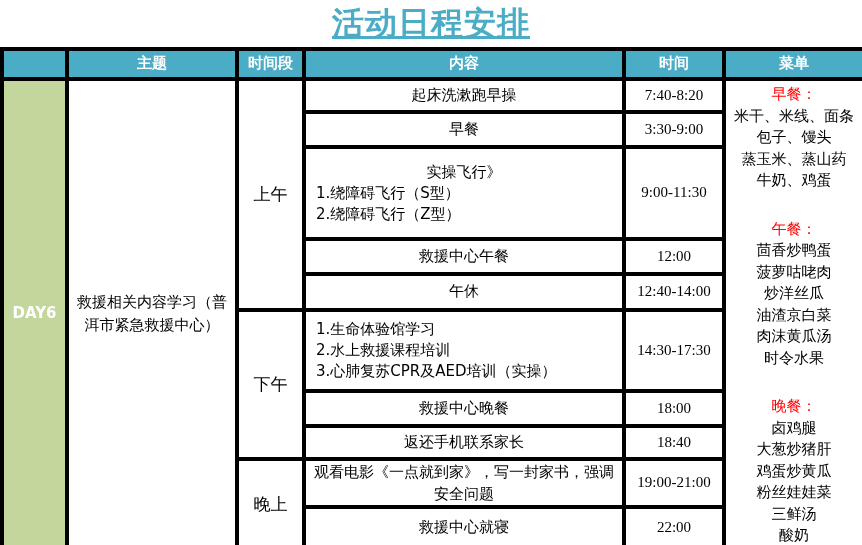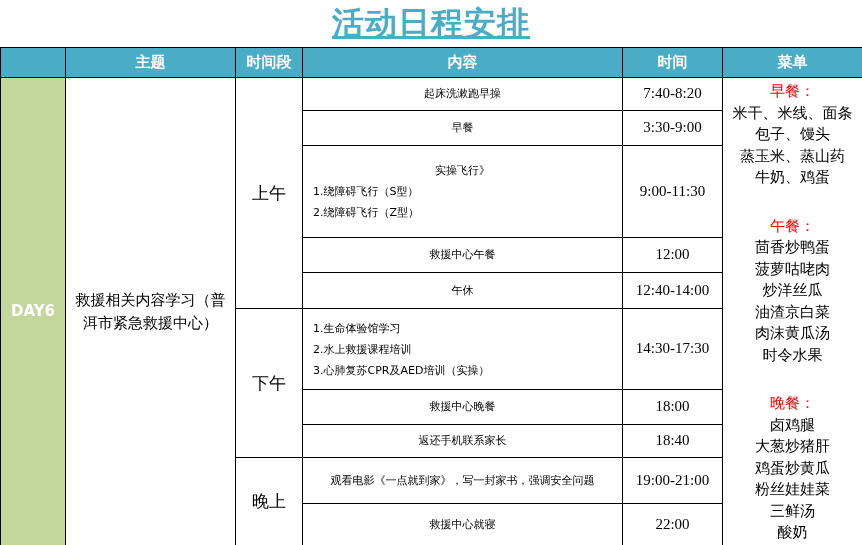--- a/index.html
+++ b/index.html
@@ -8,28 +8,28 @@
     --red:#FF0000;
   }
   *{box-sizing:border-box;}
   html,body{margin:0;padding:0;background:#fff;}
   body{width:862px;height:545px;font-family:"DejaVu Sans","Liberation Sans",sans-serif;color:#000;overflow:hidden;}
   .page-title{height:47px;display:flex;align-items:center;justify-content:center;
     color:var(--accent);font-weight:bold;font-size:32px;letter-spacing:1px;text-decoration:underline;}
   table.schedule{border-collapse:collapse;table-layout:fixed;width:862px;}
   col.c-day{width:65px;} col.c-theme{width:170px;} col.c-period{width:67px;}
   col.c-content{width:320px;} col.c-time{width:100px;} col.c-menu{width:140px;}
-  th,td{border:1px solid #000000;padding:0 2px;text-align:center;vertical-align:middle;
+  th,td{border:4px solid #000000;padding:0 2px;text-align:center;vertical-align:middle;
     font-size:15px;line-height:1.45;overflow:hidden;}
   thead th{background:var(--accent);color:#fff;font-weight:bold;font-size:15px;height:30px;}
   td.day-cell{background:var(--green);color:#fff;font-weight:bold;font-size:15px;}
   td.theme-cell{padding:0 8px;line-height:23px;margin-top:24px;}
   td.period-cell{font-size:17px;}
   td.time-cell{font-size:15px;white-space:nowrap;font-family:Liberation Serif, serif;}
-  td.content-cell{font-size:11px;}
+  td.content-cell{font-size:15px;}
   td.content-multi{text-align:left;padding:4px 10px;}
   .line{line-height:21px;}
   .line-center{text-align:center;}
   td.menu-cell{vertical-align:top;padding-top:3px;font-size:15px;line-height:21.5px;}
   .menu-section{margin:0;}
   .menu-section + .menu-section{margin-top:27px;}
   .menu-title{color:var(--red);font-weight:normal;line-height:21.5px;}
   .menu-item{line-height:21.5px;}
 </style>
 </head>

